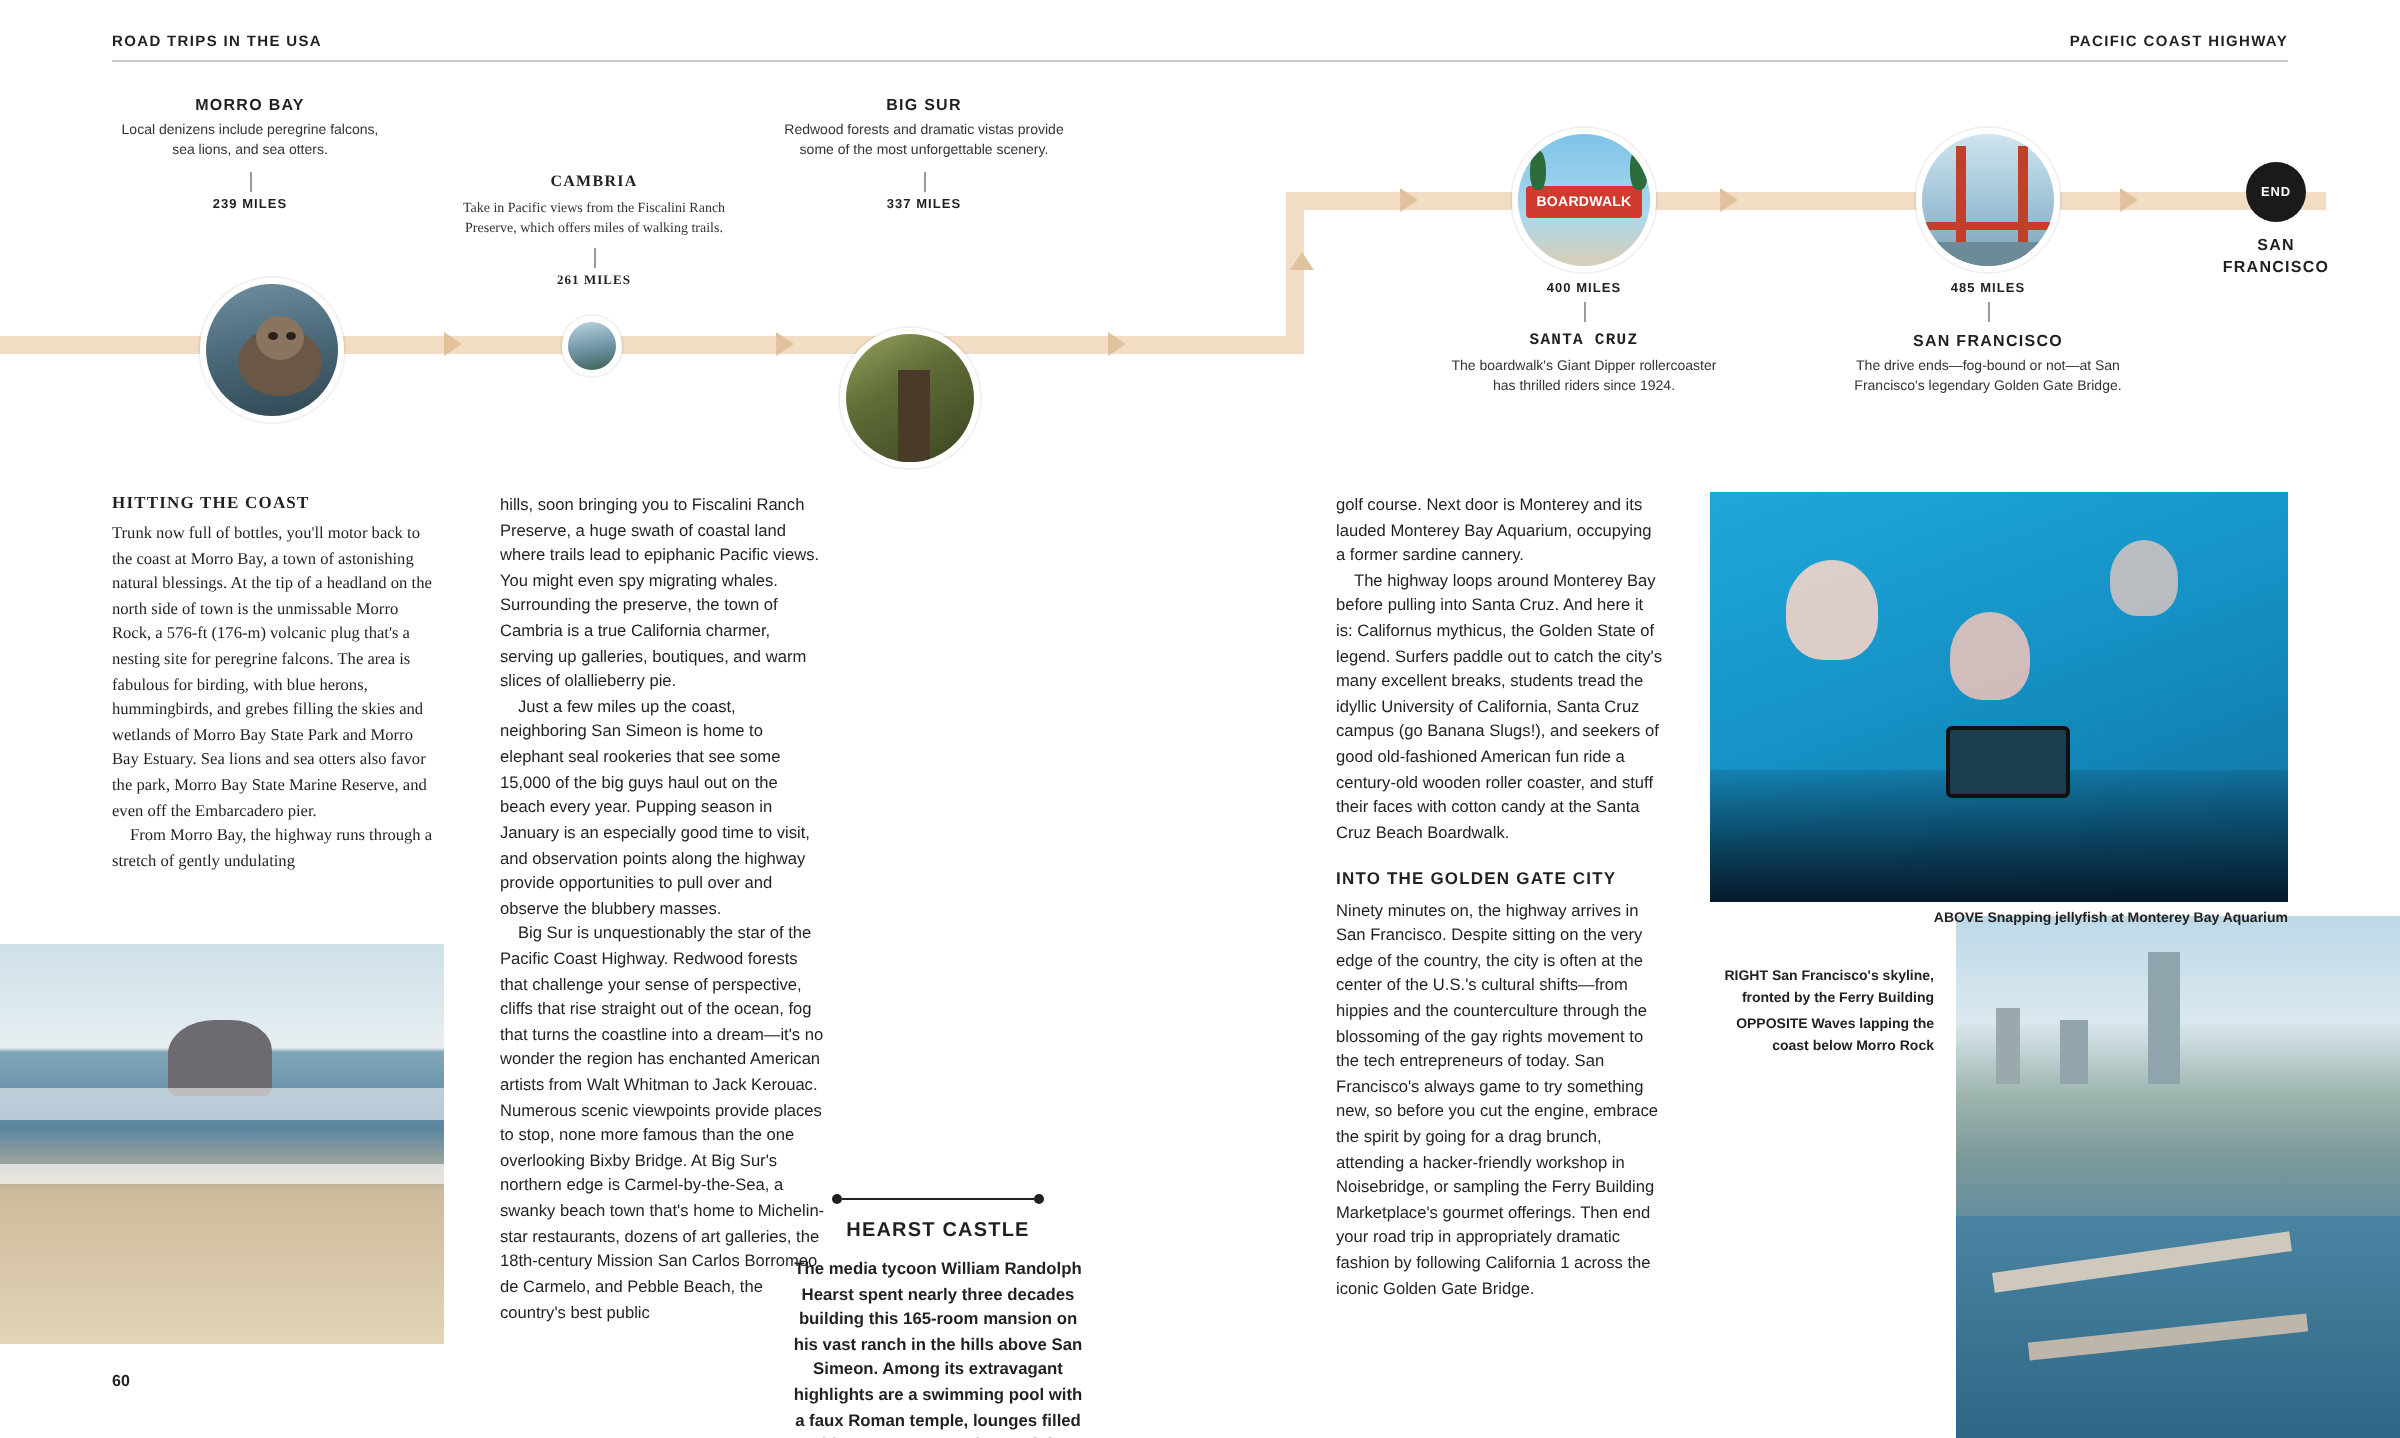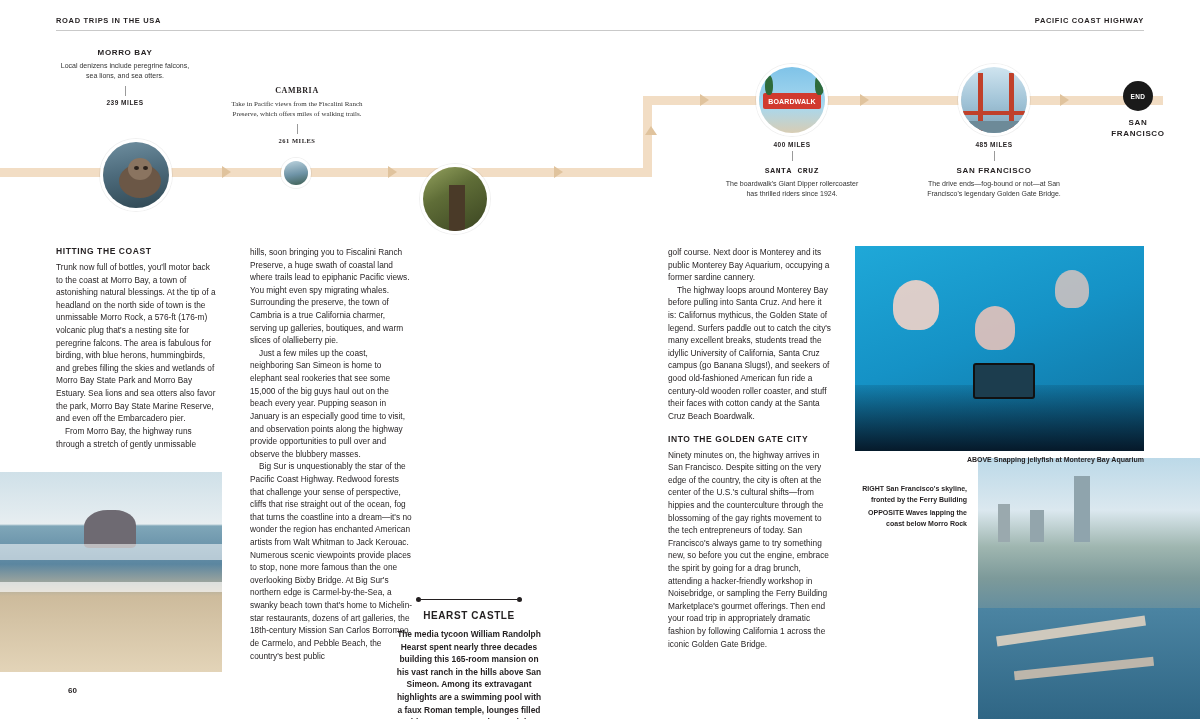--- a/index.html
+++ b/index.html
@@ -83,21 +83,21 @@
   }
   .pull p { font-size:8.4px; line-height:1.5; font-weight:700; margin:0; }
 
   
   .img { position:absolute; overflow:hidden; }
   .caption {
     position:absolute; font-size:7px; line-height:1.5; font-weight:700;
     text-align:right; color:#231f20;
   }
   .folio {
-    position:absolute; left:56px; bottom:24px; font-size:8px; font-weight:700;margin-left:12px;
+    position:absolute; left:56px; bottom:24px; font-size:8px; font-weight:700;
   }
 
   
   .sky { position:absolute; inset:0; }
 </style>
 </head>
 <body>
 
 <div class="runhead left">ROAD TRIPS IN THE USA</div>
 <div class="runhead right">PACIFIC COAST HIGHWAY</div>
@@ -136,20 +136,26 @@
   <div class="node" style="left:227px; top:50px; width:140px;font-family:Liberation Serif, serif;">
     <div class="cap">CAMBRIA</div>
     <div class="blurb" style="margin-top:4px;">Take in Pacific views from the Fiscalini Ranch Preserve, which offers miles of walking trails.</div>
     <div class="tick" style="height:10px; margin-top:5px;"></div>
     <div class="mile" style="margin-top:3px;">261 MILES</div>
   </div>
   <div class="circle-photo" style="left:281px; top:122px; width:30px; height:30px; position:absolute;">
     <div class="ph" style="background:linear-gradient(170deg,#bcd3de 0%,#6e93a6 55%,#3e5f52 100%);"></div>
   </div>
 
+  <div class="node" style="left:392px; top:12px; width:140px;">
+    <div class="cap">BIG SUR</div>
+    <div class="blurb" style="margin-top:4px;">Redwood forests and dramatic vistas provide some of the most unforgettable scenery.</div>
+    <div class="tick" style="height:10px; margin-top:5px;"></div>
+    <div class="mile" style="margin-top:3px;">337 MILES</div>
+  </div>
   <div class="circle-photo" style="left:420px; top:128px; width:70px; height:70px; position:absolute;">
     <div class="ph" style="background:linear-gradient(150deg,#95a35f 0%,#5f6d37 40%,#3a4421 100%);"></div>
     <div style="position:absolute;left:26px;top:18px;width:16px;height:52px;background:#4a3a28;"></div>
   </div>
 
   <div class="circle-photo" style="left:756px; top:28px; width:72px; height:72px; position:absolute;">
     <div class="ph" style="background:linear-gradient(180deg,#7fc3e8 0%,#a8d8ef 60%,#d8cdb4 100%);"></div>
     <div style="position:absolute;left:4px;top:26px;right:4px;height:16px;background:#d13a2f;border-radius:2px;display:flex;align-items:center;justify-content:center;">
       <span style="font-size:7px;font-weight:700;color:#fff;letter-spacing:.02em;">BOARDWALK</span>
     </div>
@@ -178,34 +184,34 @@
   </div>
 
   <div style="position:absolute; left:1107px; top:45px; width:62px; text-align:center;">
     <div class="end-badge" style="margin:0 auto;">END</div>
     <div class="cap" style="margin-top:7px; line-height:1.35;">SAN FRANCISCO</div>
   </div>
 </div>
 
 <div class="cols">
 
-  <div class="col" style="left:0px;">
+  <div class="col" style="left:0px;font-family:Liberation Serif, serif;">
     <h3 class="sect">HITTING THE COAST</h3>
     <p>Trunk now full of bottles, you'll motor back to the coast at Morro Bay, a town of astonishing natural blessings. At the tip of a headland on the north side of town is the unmissable Morro Rock, a 576-ft (176-m) volcanic plug that's a nesting site for peregrine falcons. The area is fabulous for birding, with blue herons, hummingbirds, and grebes filling the skies and wetlands of Morro Bay State Park and Morro Bay Estuary. Sea lions and sea otters also favor the park, Morro Bay State Marine Reserve, and even off the Embarcadero pier.</p>
-    <p>From Morro Bay, the highway runs through a stretch of gently unmissable</p>
+    <p>From Morro Bay, the highway runs through a stretch of gently undulating</p>
   </div>
 
   <div class="col" style="left:194px;">
     <p>hills, soon bringing you to Fiscalini Ranch Preserve, a huge swath of coastal land where trails lead to epiphanic Pacific views. You might even spy migrating whales. Surrounding the preserve, the town of Cambria is a true California charmer, serving up galleries, boutiques, and warm slices of olallieberry pie.</p>
     <p>Just a few miles up the coast, neighboring San Simeon is home to elephant seal rookeries that see some 15,000 of the big guys haul out on the beach every year. Pupping season in January is an especially good time to visit, and observation points along the highway provide opportunities to pull over and observe the blubbery masses.</p>
     <p>Big Sur is unquestionably the star of the Pacific Coast Highway. Redwood forests that challenge your sense of perspective, cliffs that rise straight out of the ocean, fog that turns the coastline into a dream—it's no wonder the region has enchanted American artists from Walt Whitman to Jack Kerouac. Numerous scenic viewpoints provide places to stop, none more famous than the one overlooking Bixby Bridge. At Big Sur's northern edge is Carmel-by-the-Sea, a swanky beach town that's home to Michelin-star restaurants, dozens of art galleries, the 18th-century Mission San Carlos Borromeo de Carmelo, and Pebble Beach, the country's best public</p>
   </div>
 
   <div class="col" style="left:612px;">
-    <p>golf course. Next door is Monterey and its public Monterey Bay Aquarium, occupying a former sardine cannery.</p>
+    <p>golf course. Next door is Monterey and its lauded Monterey Bay Aquarium, occupying a former sardine cannery.</p>
     <p>The highway loops around Monterey Bay before pulling into Santa Cruz. And here it is: Californus mythicus, the Golden State of legend. Surfers paddle out to catch the city's many excellent breaks, students tread the idyllic University of California, Santa Cruz campus (go Banana Slugs!), and seekers of good old-fashioned American fun ride a century-old wooden roller coaster, and stuff their faces with cotton candy at the Santa Cruz Beach Boardwalk.</p>
     <h3 class="sect" style="margin-top:11px;">INTO THE GOLDEN GATE CITY</h3>
     <p>Ninety minutes on, the highway arrives in San Francisco. Despite sitting on the very edge of the country, the city is often at the center of the U.S.'s cultural shifts—from hippies and the counterculture through the blossoming of the gay rights movement to the tech entrepreneurs of today. San Francisco's always game to try something new, so before you cut the engine, embrace the spirit by going for a drag brunch, attending a hacker-friendly workshop in Noisebridge, or sampling the Ferry Building Marketplace's gourmet offerings. Then end your road trip in appropriately dramatic fashion by following California 1 across the iconic Golden Gate Bridge.</p>
   </div>
 </div>
 
 <div class="pull" style="left:394px; top:597px;">
   <div class="dash">
     <span class="dot"></span>
     <span class="dash-line"></span>

